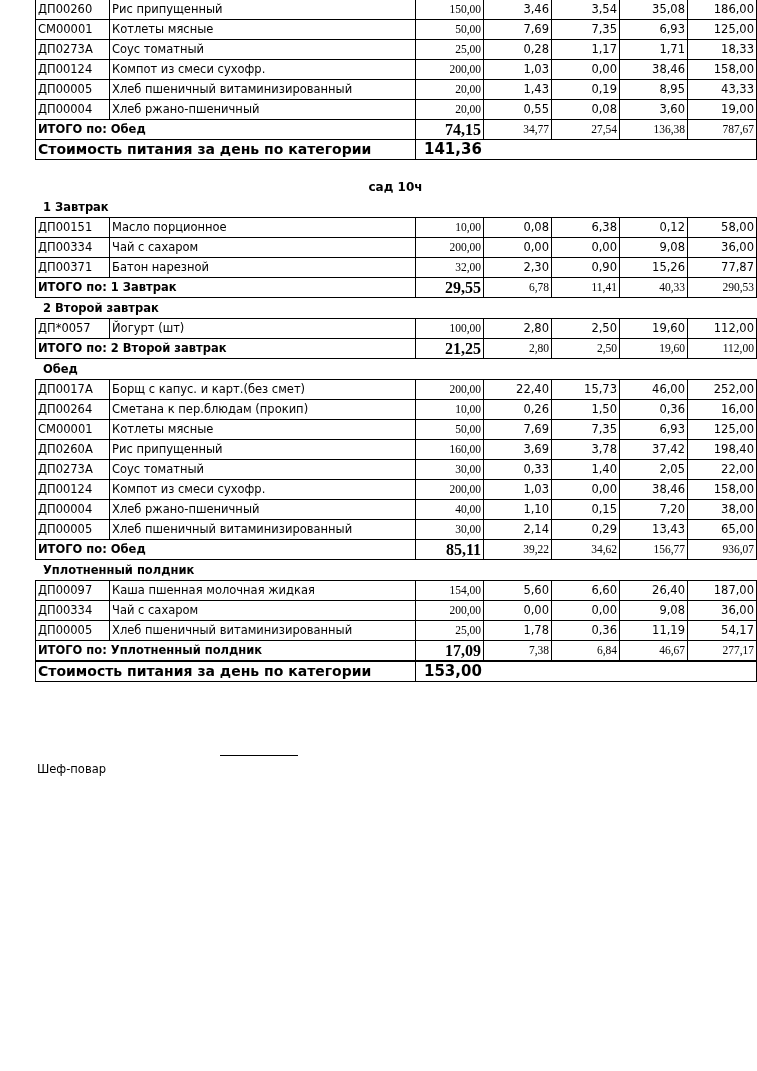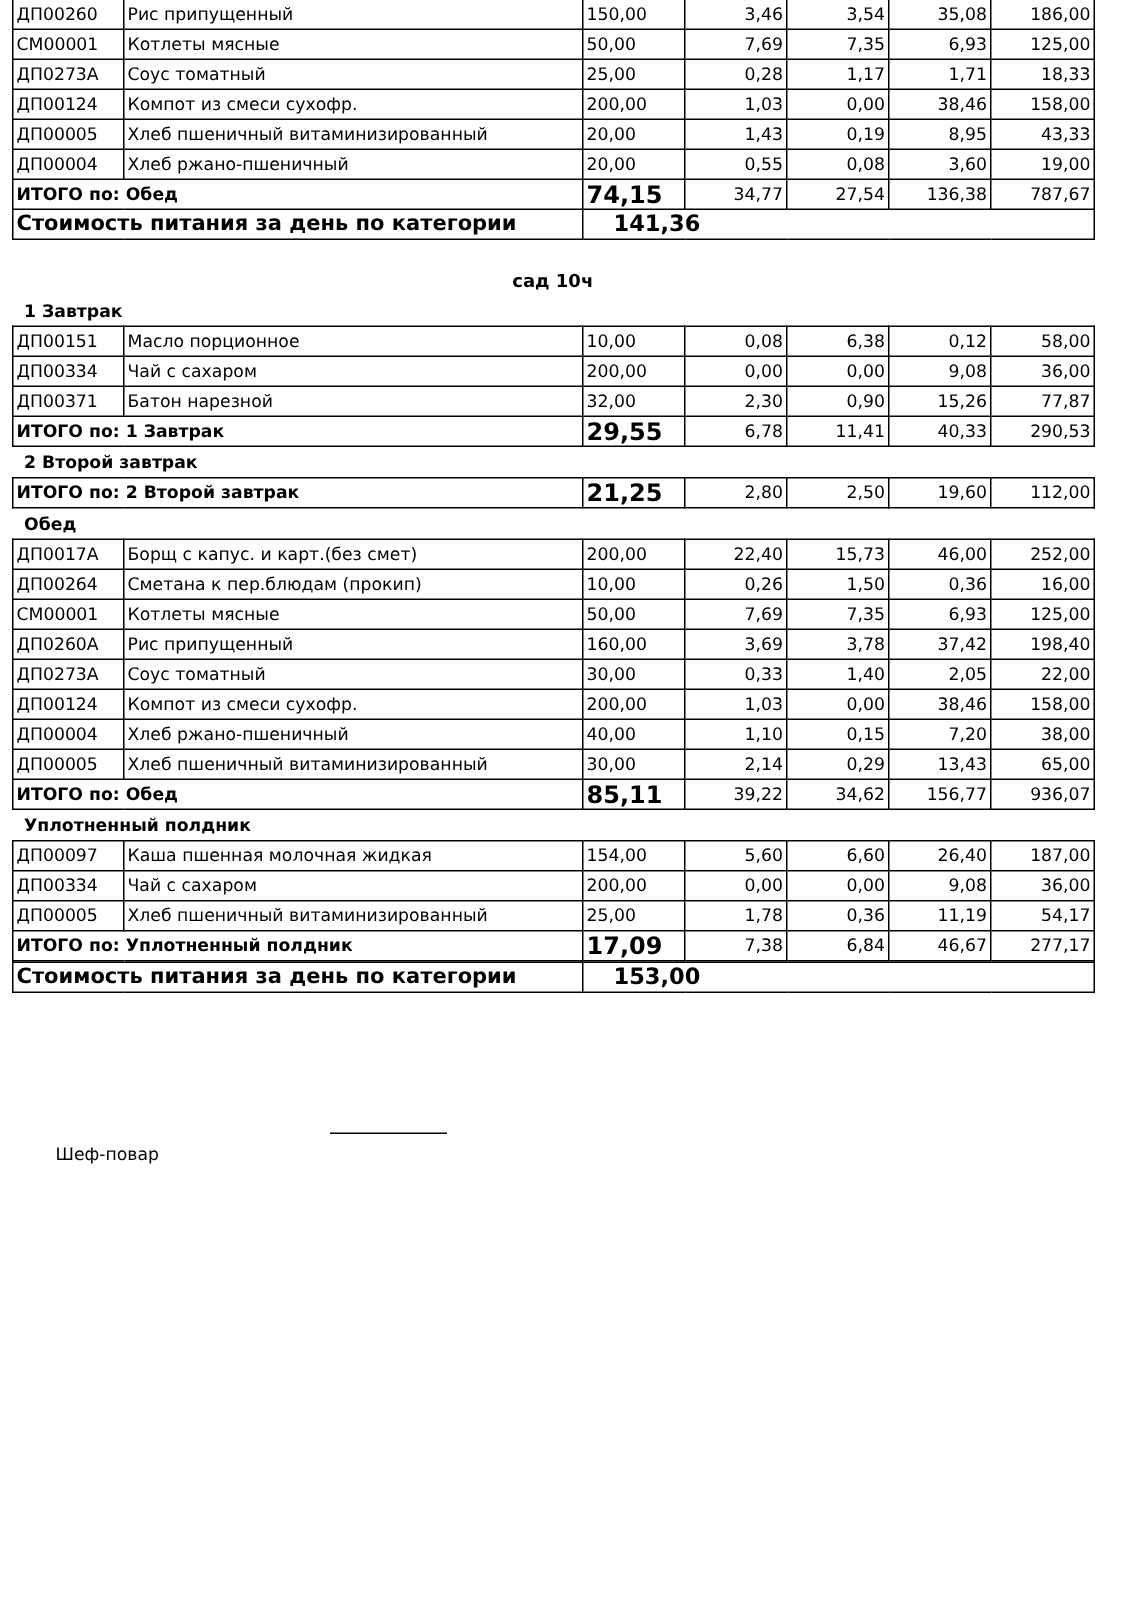--- a/index.html
+++ b/index.html
@@ -1,41 +1,41 @@
 <!DOCTYPE html>
 <html><head>
   <meta charset="utf-8">
   <style>
     html, body { margin: 0; padding: 0; background: #ffffff; }
     body {
       width: 757px; height: 1071px; position: relative; overflow: hidden;
       font-family: "DejaVu Sans", sans-serif; color: #000;
     }
-    .page { position: absolute; left: 8px; top: -1px; width: 721px; }
+    .page { position: absolute; left: 35px; top: -1px; width: 721px; }
     table.grid {
       border-collapse: collapse; table-layout: fixed; width: 721px;
       font-size: 11.5px;
     }
     table.grid td {
       border: 1px solid #000; height: 19px; padding: 0 2px; line-height: 19px;
       white-space: nowrap; overflow: hidden; vertical-align: middle;
     }
     col.c-code { width: 74px; }
     col.c-name { width: 306px; }
     col.c-out { width: 68px; }
     col.c-num { width: 68px; }
     col.c-last { width: 69px; }
     td.code { padding-left: 1px; }
-    td.out { text-align: left; }
+    td.out { text-align: right; font-family: Liberation Serif, serif; }
     td.num { text-align: right; padding-right: 1px; }
     tr.total td { font-weight: bold; }
-    tr.total td.num { font-weight: normal; }
+    tr.total td.num { font-weight: normal; font-family: Liberation Serif, serif; }
     tr.total td.out { font-size: 16px; }
     tr.cost td { height: 19px; font-weight: bold; font-size: 14px; }
-    tr.cost td.cost-value { font-size: 15px; padding-left: 20px; }
+    tr.cost td.cost-value { font-size: 15px; padding-left: 8px; }
     .section-title {
       font-weight: bold; font-size: 11.5px; height: 20px; line-height: 20px;
       padding-left: 8px;
     }
     .category-title {
       font-weight: bold; font-size: 12px; height: 20px; line-height: 20px;
       text-align: center;
       margin-top: 17px;
     }
     .signature {
@@ -188,20 +188,29 @@
         <colgroup>
           <col class="c-code">
           <col class="c-name">
           <col class="c-out">
           <col class="c-num">
           <col class="c-num">
           <col class="c-num">
           <col class="c-last">
         </colgroup>
         <tbody>
+          <tr>
+            <td class="code">ДП*0057</td>
+            <td class="name">Йогурт (шт)</td>
+            <td class="out">100,00</td>
+            <td class="num">2,80</td>
+            <td class="num">2,50</td>
+            <td class="num">19,60</td>
+            <td class="num">112,00</td>
+          </tr>
           <tr class="total">
             <td colspan="2">ИТОГО по: 2 Второй завтрак</td>
             <td class="out">21,25</td>
             <td class="num">2,80</td>
             <td class="num">2,50</td>
             <td class="num">19,60</td>
             <td class="num">112,00</td>
           </tr>
         </tbody>
       </table>

